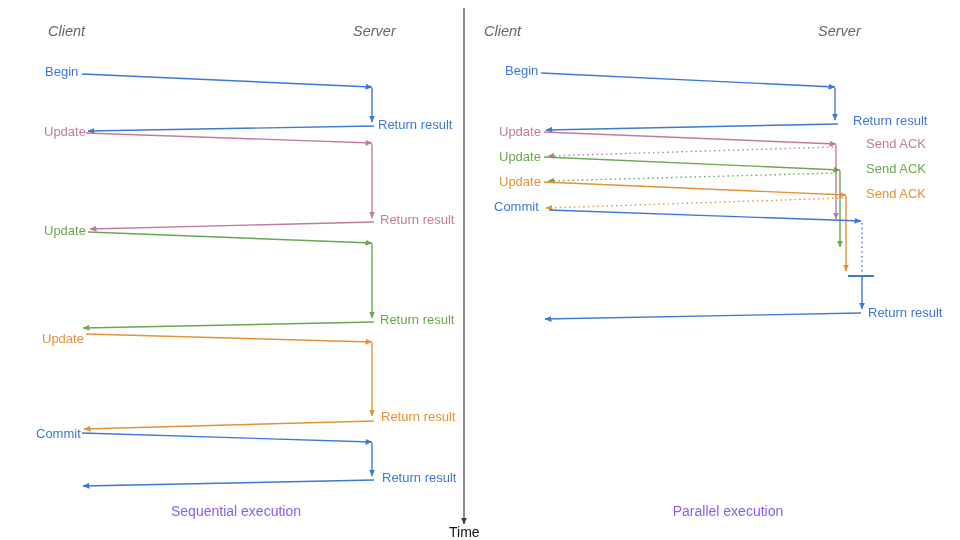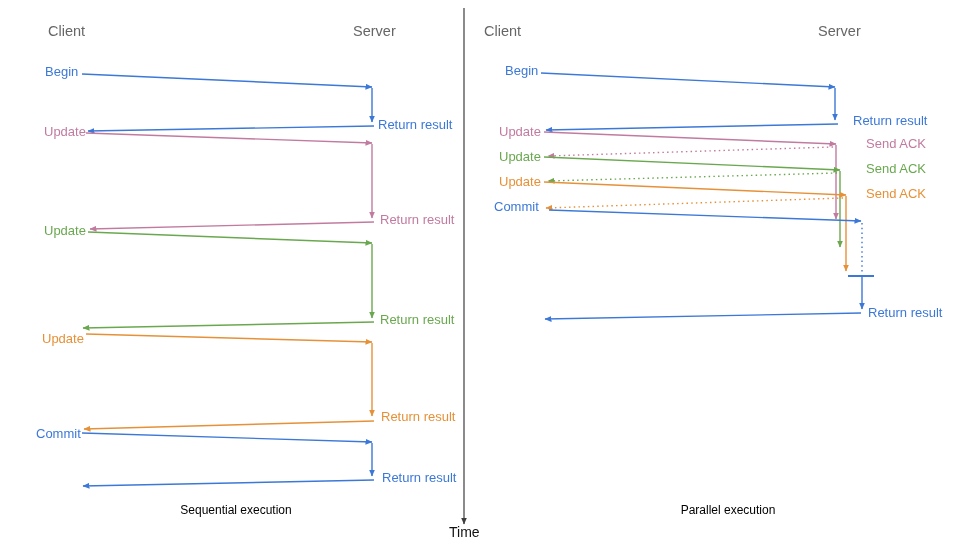--- a/index.html
+++ b/index.html
@@ -11,28 +11,29 @@
     position: relative;
     width: 960px; height: 540px;
     background: #ffffff;
     overflow: hidden;
   }
   #diagram-svg {
     position: absolute; left: 0; top: 0;
   }
   .header-label {
     position: absolute;
+    font-style: italic;
     font-size: 14.5px;
     color: #666666;
     white-space: nowrap;
   }
   .caption-label {
     position: absolute;
-    font-size: 12px;
-    color: #000000;
+    font-size: 14px;
+    color: #8b5cf6;
     transform: translateX(-50%);
     white-space: nowrap;
   }
   .time-label {
     position: absolute;
     font-size: 14px;
     color: #111111;
     white-space: nowrap;
   }
   text.msg-label {

